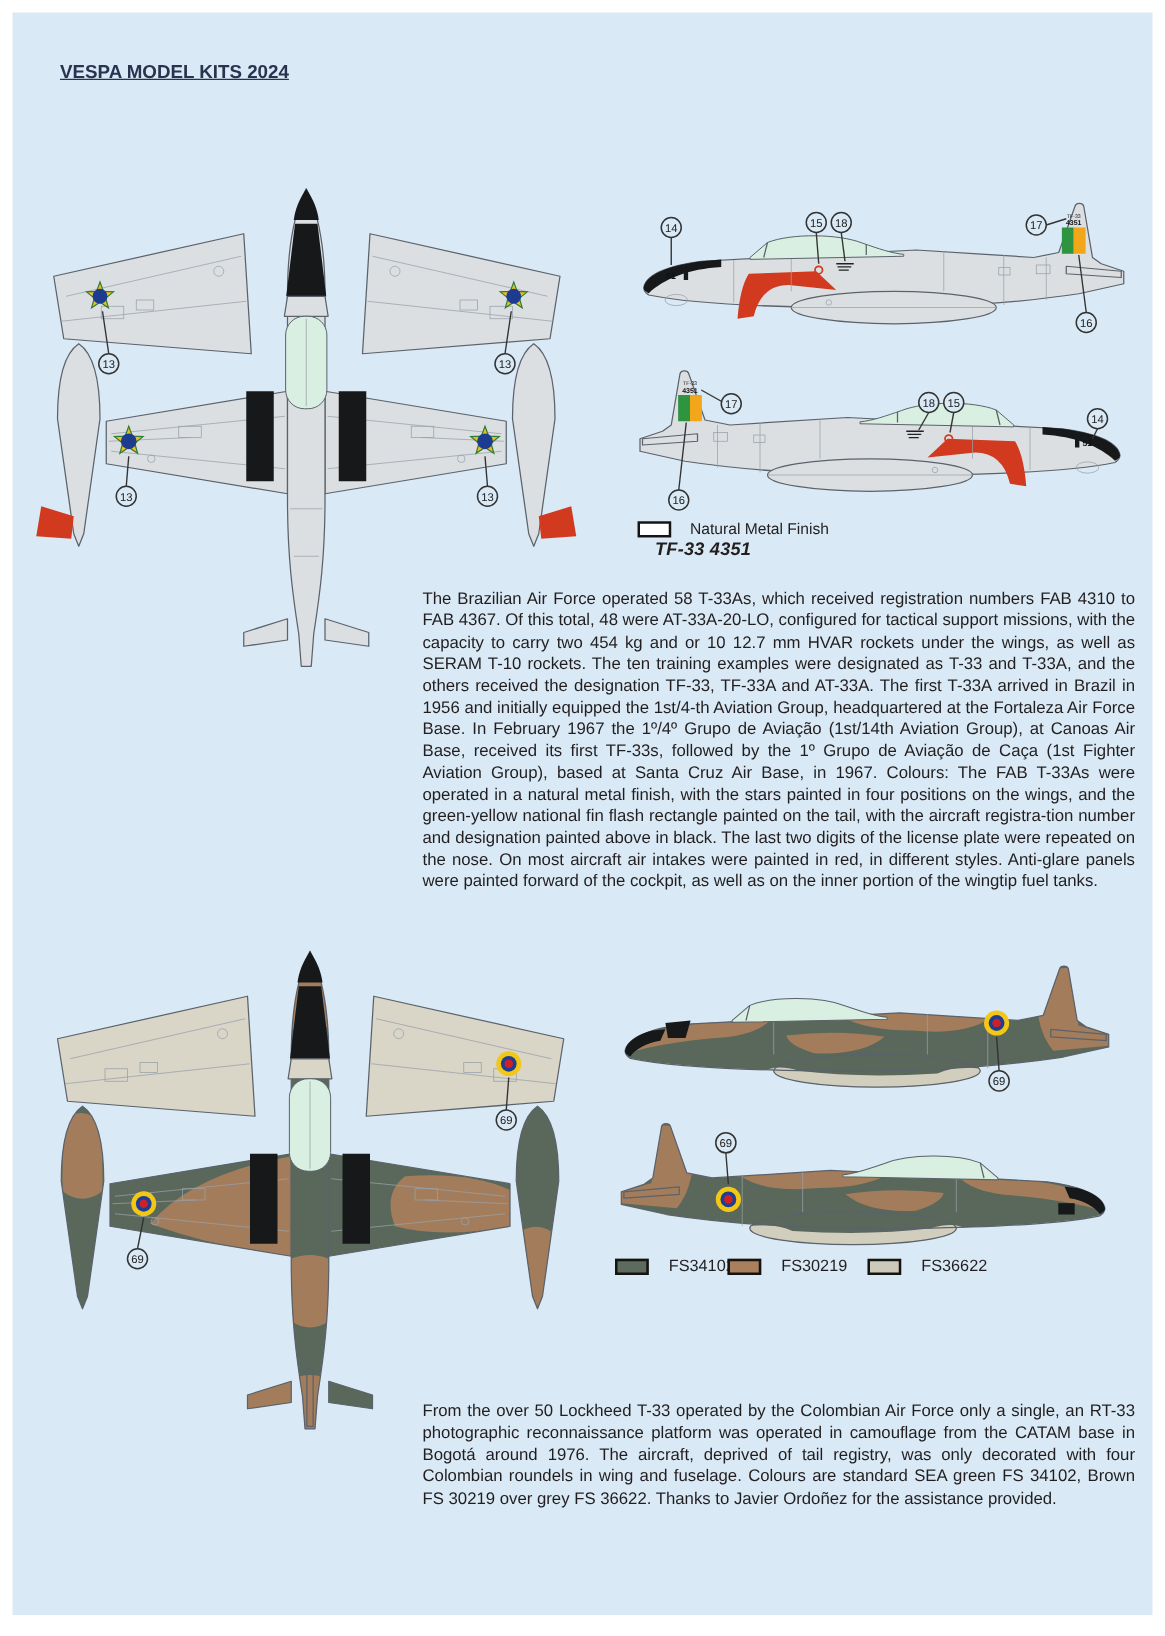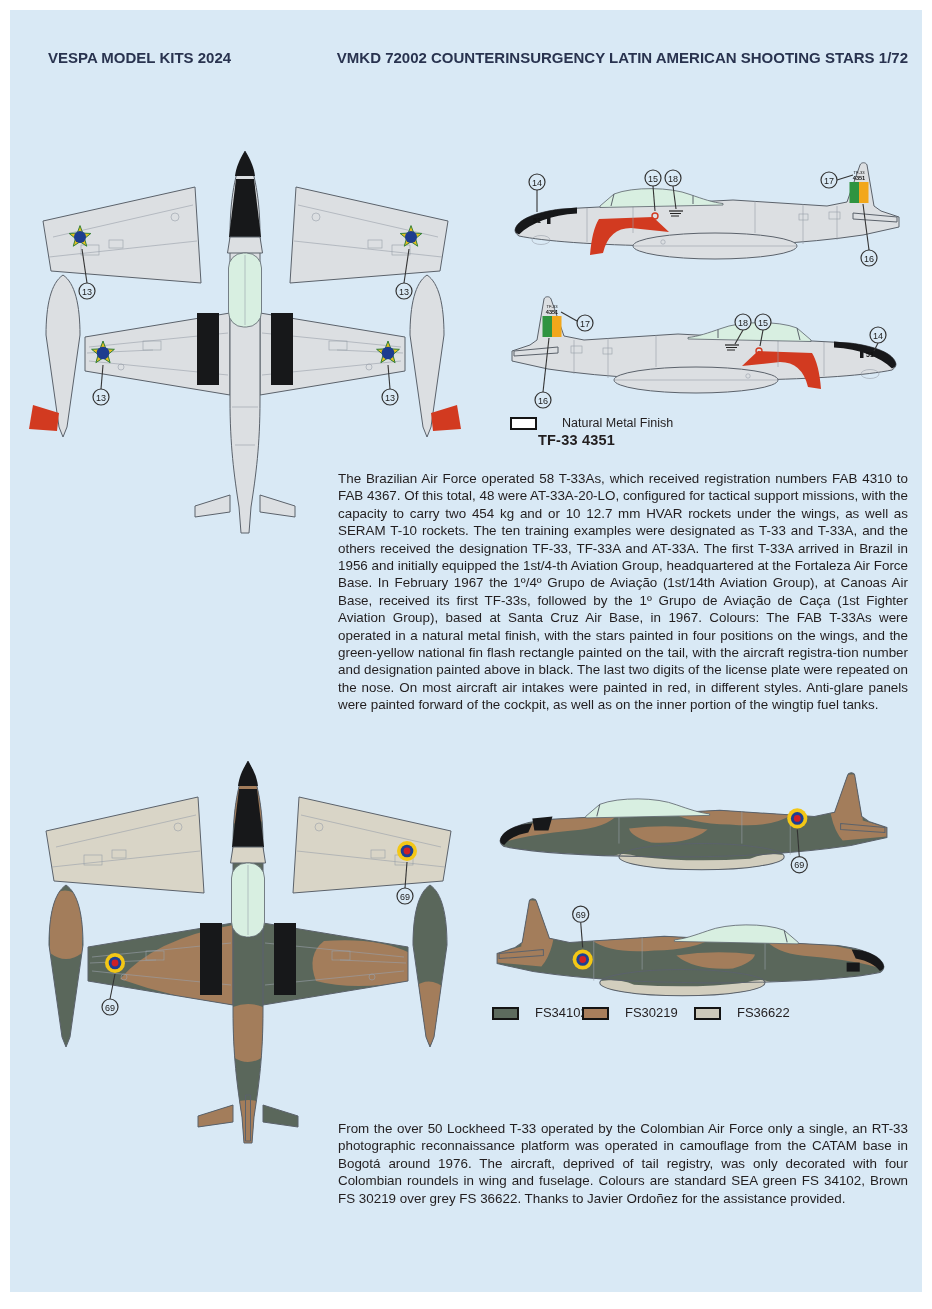--- a/index.html
+++ b/index.html
@@ -7,27 +7,27 @@
     --metal:#dcdfe2; --line:#5b626b; --line2:#98a0a9; --glass:#d8efe1;
     --red:#d23a20; --fin_green:#2f9440; --fin_yellow:#f2a71b;
     --star_yellow:#e8c01f; --star_green:#2e7d36; --star_blue:#1d3c8f;
     --camo_green:#5a675b; --camo_brown:#a37d5b; --camo_tan:#d2cebe; --camo_grey:#d9d5c7;
     --col_yellow:#f3c716; --col_blue:#1c3f94; --col_red:#cf2027;
   }
   html,body{margin:0;padding:0;background:#fff;font-family:"Liberation Sans",sans-serif;}
   .page{position:relative;width:932px;height:1309px;background:var(--page_bg);overflow:hidden;}
   .panel{position:absolute;left:10px;top:10px;width:912px;height:1282px;background:var(--panel);}
   .hdr{position:absolute;top:49px;font-weight:bold;font-size:15px;color:var(--header_text);white-space:nowrap;}
-  .hdr.brand{left:48px;}
+  .hdr.brand{left:48px;text-decoration:underline;}
   .hdr.title{left:300px;width:608px;text-align:right;}
   .para{position:absolute;left:338px;width:570px;font-size:13.4px;line-height:17.4px;color:var(--body_text);text-align:justify;}
   .p1{top:470px;}
   .p2{top:1120px;}
-  .variant{position:absolute;left:538px;top:432px;font-weight:bold;font-size:14.5px;color:var(--body_text);letter-spacing:.2px;}
-  .legend{position:absolute;display:flex;align-items:center;gap:25px;font-size:12.5px;color:var(--body_text);}
+  .variant{position:absolute;left:524px;top:432px;font-weight:bold;font-size:14.5px;color:var(--body_text);letter-spacing:.2px;font-style:italic;}
+  .legend{position:absolute;display:flex;align-items:center;gap:15px;font-size:12.5px;color:var(--body_text);}
   .legend .sw{width:27px;height:13px;border:2.5px solid #141414;box-sizing:border-box;background:#fff;}
   .fslegend{font-size:13px;gap:16px;align-items:flex-end;}
   .fslegend .sw{border-width:2px;}
   .drw{position:absolute;}
   
   .metal{fill:var(--metal);stroke:var(--line);stroke-width:1;stroke-linejoin:round;}
   .oln{fill:none;stroke:var(--line);stroke-width:1;stroke-linejoin:round;}
   .thin{fill:none;stroke:var(--line2);stroke-width:.6;}
   .blk{fill:#17181a;stroke:none;}
   .glass{fill:var(--glass);stroke:var(--line);stroke-width:.8;}
@@ -47,21 +47,20 @@
   .nosecode{fill:#111;font-weight:bold;font-family:"Liberation Sans",sans-serif;font-size:7px;}
   .redmark{fill:none;stroke:var(--red);stroke-width:1.4;}
 </style>
 </head>
 <body>
 
 <div class="page">
   <div class="panel"></div>
 
   <div class="hdr brand">VESPA MODEL KITS 2024</div>
-  <div class="hdr title">VMKD 72002 COUNTERINSURGENCY LATIN AMERICAN SHOOTING STARS 1/72</div>
 
   <svg width="0" height="0" style="position:absolute">
     <defs>
 
       <path id="sfus" d="M 12 74 C 14 63 34 56 58 53 L 230 44 L 324 50 L 344 46 L 357 9
                          C 358 6 363 6 364 9 L 371 50 L 378 55 L 396 61 L 396 71 L 360 79
                          C 300 88 230 91 160 90 C 90 89 40 85 16 80 C 13 78 12 76 12 74 Z"></path>
       <ellipse id="stank" cx="212" cy="90" rx="82" ry="13"></ellipse>
       <polygon id="sstab" points="350,57 394,61 394,66 350,63"></polygon>
       <path id="scanopy" d="M 97 50 L 111 38 C 130 30.5 168 31 187 38.5 C 200 43 210 46.5 220 47.5 L 220 49 L 97 51.5 Z"></path>

